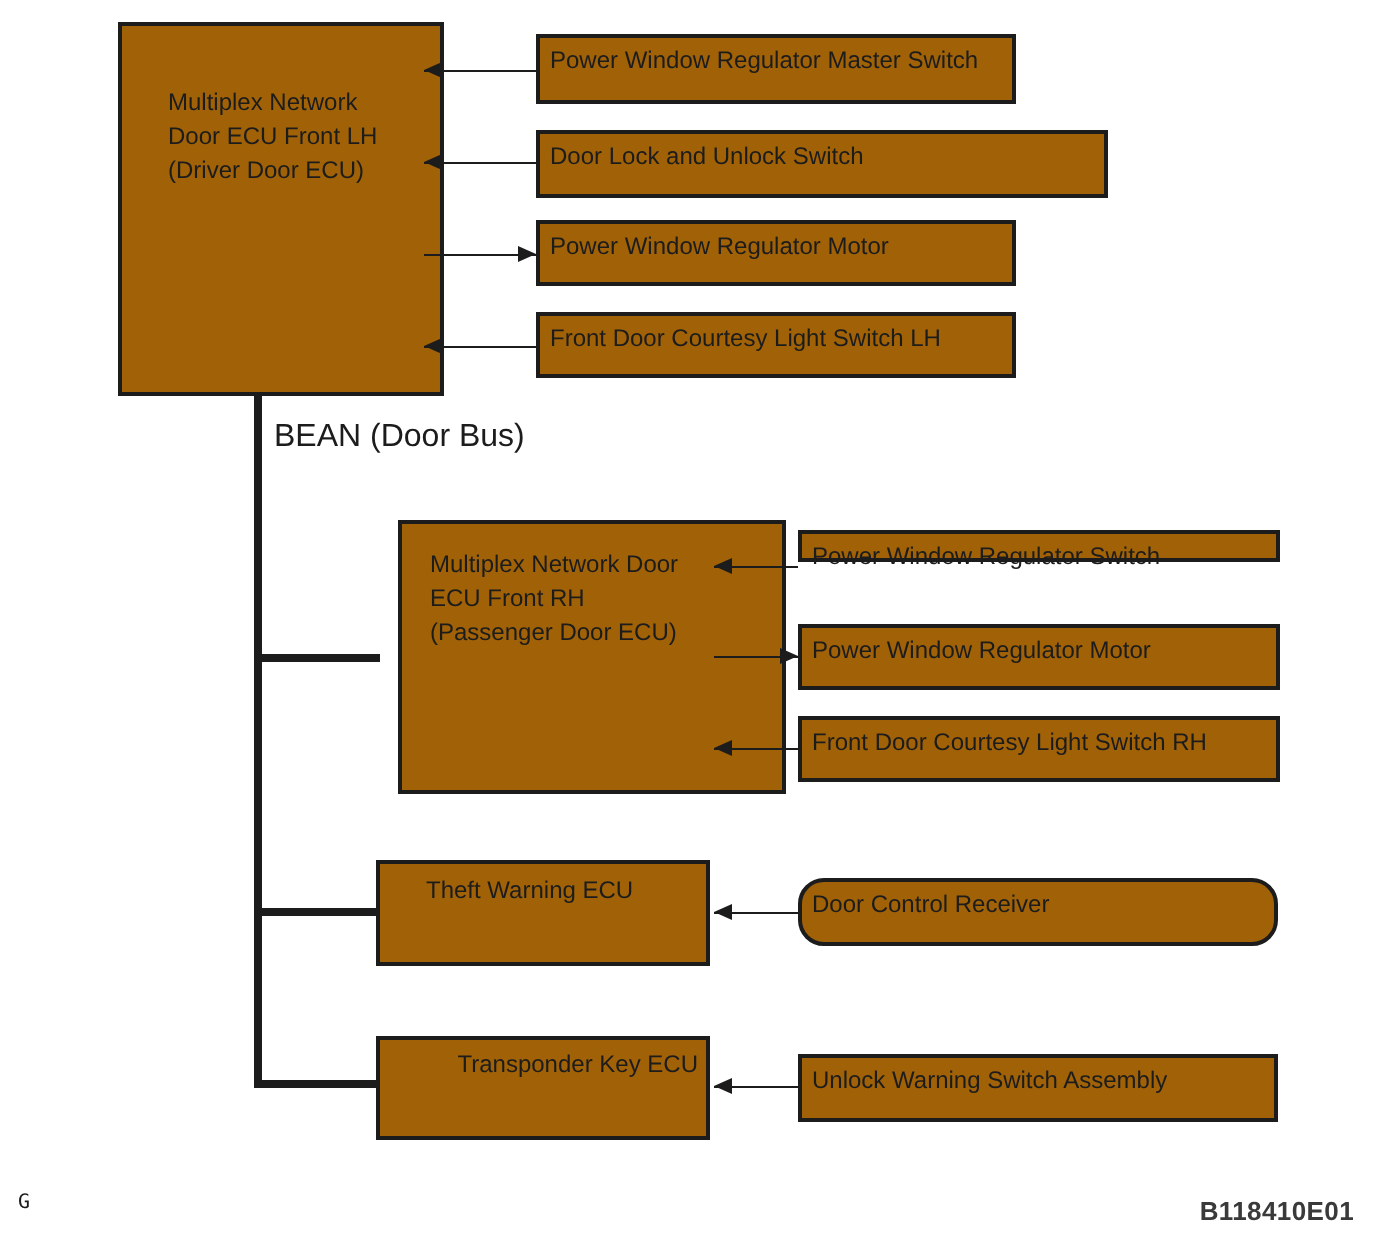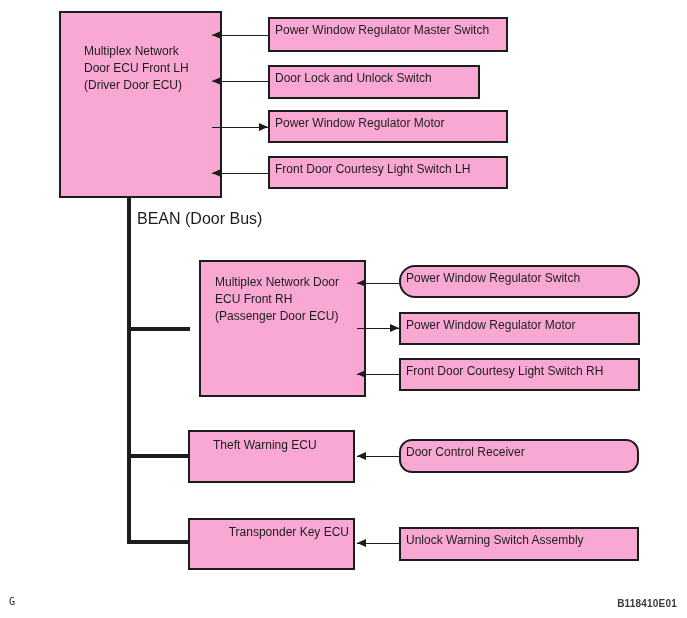--- a/index.html
+++ b/index.html
@@ -12,41 +12,41 @@
     width: 687px;
     height: 618px;
     background: #ffffff;
     font-family: "Liberation Sans", sans-serif;
     color: #1c1c1c;
     overflow: hidden;
   }
   .node {
     position: absolute;
     border: 2px solid #1c1c1c;
-    background: #f9a8d4;
+    background: #a16207;
     box-sizing: border-box;
     font-size: 12px;
     line-height: 15px;
     color: #1c1c1c;
   }
   .multiline { white-space: pre-line; margin-left: 11px; }
   
   .driver-ecu   { left: 48px;  top: 11px;  width: 163px; height: 187px; padding: 30px 6px 0 23px; line-height: 17px; }
   
-  .passenger-ecu{ left: 188px; top: 260px; width: 167px; height: 137px; padding: 12px 6px 0 14px; line-height: 17px; }
+  .passenger-ecu{ left: 188px; top: 260px; width: 194px; height: 137px; padding: 12px 6px 0 14px; line-height: 17px; }
   
   .theft-ecu       { left: 188px; top: 430px; width: 167px; height: 53px; padding: 6px 8px 0 23px; }
   .transponder-ecu { left: 188px; top: 518px; width: 167px; height: 52px; padding: 5px 4px 0 15px; text-align: right; }
   
   .box-r1 { left: 268px; top: 17px;  width: 240px; height: 35px; padding: 4px 4px 0 5px; }
-  .box-r2 { left: 268px; top: 65px;  width: 212px; height: 34px; padding: 4px 4px 0 5px; }
+  .box-r2 { left: 268px; top: 65px;  width: 286px; height: 34px; padding: 4px 4px 0 5px; }
   .box-r3 { left: 268px; top: 110px; width: 240px; height: 33px; padding: 4px 4px 0 5px; }
   .box-r4 { left: 268px; top: 156px; width: 240px; height: 33px; padding: 4px 4px 0 5px; }
   
-  .box-p1 { left: 399px; top: 265px; width: 241px; height: 33px; padding: 4px 16px 0 5px; border-radius: 16px; }
+  .box-p1 { left: 399px; top: 265px; width: 241px; height: 16px; padding: 4px 16px 0 5px; }
   .box-p2 { left: 399px; top: 312px; width: 241px; height: 33px; padding: 4px 4px 0 5px; }
   .box-p3 { left: 399px; top: 358px; width: 241px; height: 33px; padding: 4px 4px 0 5px; }
   
   .box-b1 { left: 399px; top: 439px; width: 240px; height: 34px; padding: 4px 4px 0 5px; border-radius: 13px; }
   .box-b2 { left: 399px; top: 527px; width: 240px; height: 34px; padding: 4px 4px 0 5px; }
 
   
   .bus {
     position: absolute;
     background: #1c1c1c;
@@ -99,21 +99,21 @@
     left: 9px;
     top: 596px;
     font-size: 10px;
     font-family: "DejaVu Sans Mono", monospace;
     color: #1c1c1c;
   }
   .figure-code {
     position: absolute;
     right: 10px;
     top: 598px;
-    font-size: 10px;
+    font-size: 13px;
     letter-spacing: 0.2px;
     font-weight: bold;
     color: #3a3a3a;
     font-family: "Liberation Sans", sans-serif;
   }
 </style>
 </head>
 <body>
 
 <div class="canvas">

